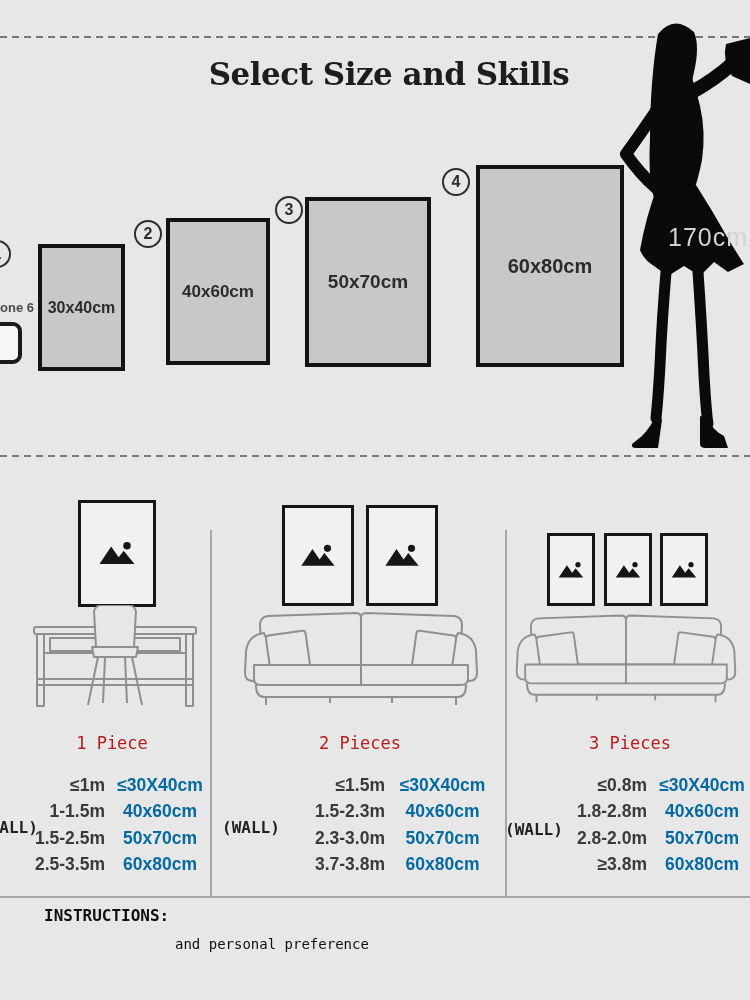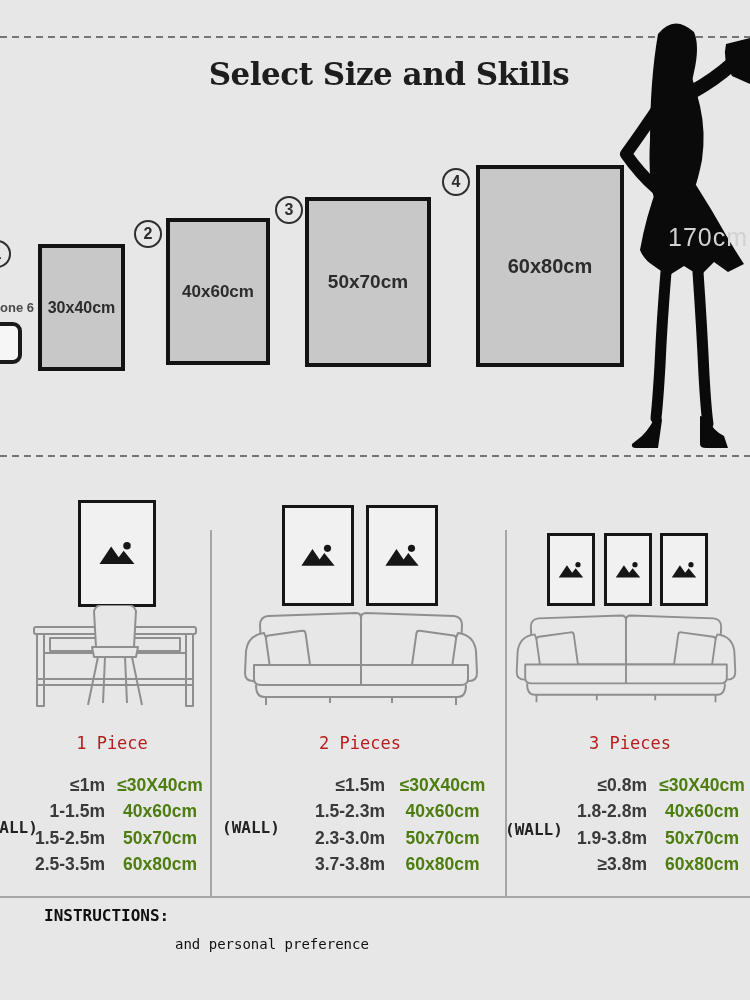--- a/index.html
+++ b/index.html
@@ -75,21 +75,21 @@
 
   
   .wall-label{position:absolute;font-family:"DejaVu Sans Mono","Liberation Mono",monospace;
               font-weight:bold;font-size:16px;color:#222;}
   .w1{left:-20px;top:818px;} .w2{left:222px;top:818px;} .w3{left:505px;top:820px;}
 
   .trows{position:absolute;top:772px;}
   .t1{left:20px;width:190px;} .t2{left:290px;width:205px;} .t3{left:552px;width:200px;}
   .trow{display:flex;height:26.5px;align-items:center;}
   .cell-range{text-align:right;font-size:17.5px;font-weight:600;color:#3a3a3a;}
-  .cell-size{text-align:center;font-size:17.5px;font-weight:600;color:#4d7c0f;}
+  .cell-size{text-align:center;font-size:17.5px;font-weight:600;color:#0369a1;}
   .t1 .cell-range{width:85px;} .t1 .cell-size{width:100px;margin-left:5px;}
   .t2 .cell-range{width:95px;} .t2 .cell-size{width:105px;margin-left:5px;}
   .t3 .cell-range{width:95px;} .t3 .cell-size{width:100px;margin-left:5px;}
 
   
   .instr-label{position:absolute;left:44px;top:906px;
                font-family:"DejaVu Sans Mono","Liberation Mono",monospace;
                font-weight:bold;font-size:16px;color:#101010;}
   .instr-line1{position:absolute;left:181px;top:908px;
                font-family:"DejaVu Sans Mono","Liberation Mono",monospace;
@@ -291,21 +291,21 @@
   <div class="trows t3">
     <div class="trow">
         <span class="cell-range">≤0.8m</span>
         <span class="cell-size">≤30X40cm</span>
       </div>
     <div class="trow">
         <span class="cell-range">1.8-2.8m</span>
         <span class="cell-size">40x60cm</span>
       </div>
     <div class="trow">
-        <span class="cell-range">1.9-3.8m</span>
+        <span class="cell-range">2.8-2.0m</span>
         <span class="cell-size">50x70cm</span>
       </div>
     <div class="trow">
         <span class="cell-range">≥3.8m</span>
         <span class="cell-size">60x80cm</span>
       </div>
   </div>
 
   <div class="instr-label">INSTRUCTIONS:</div>
   <div class="instr-line2">and personal preference</div>

